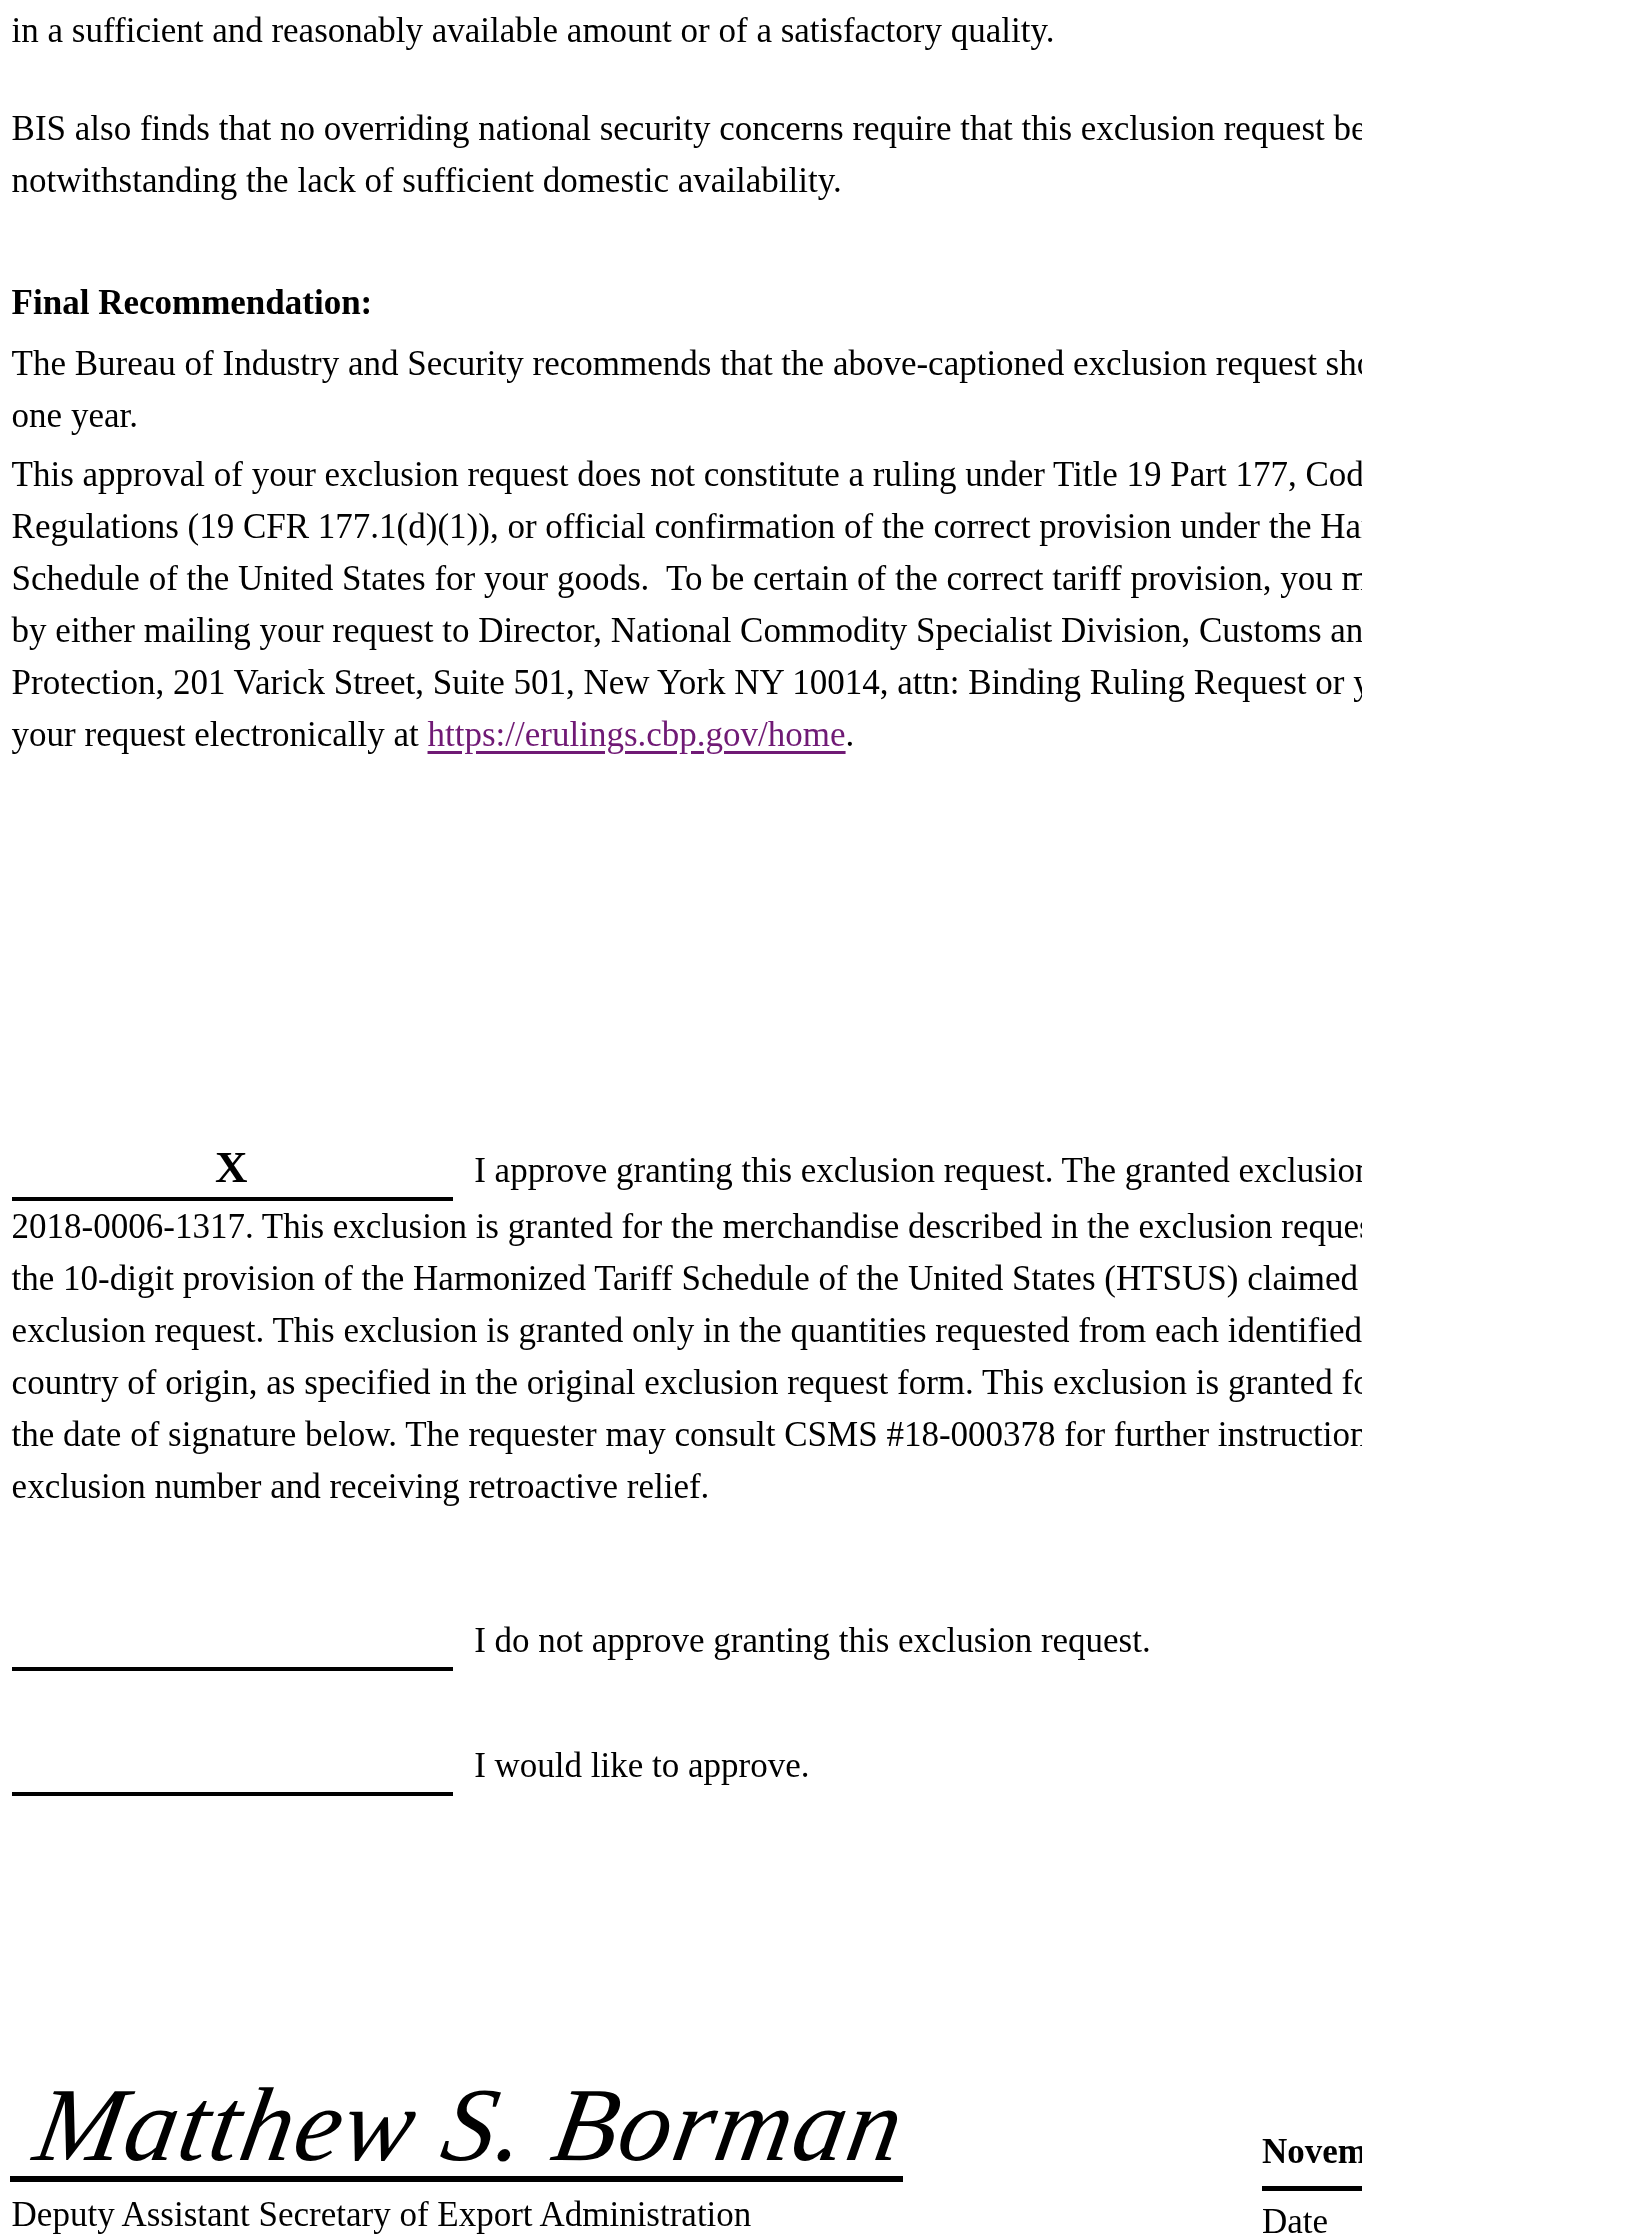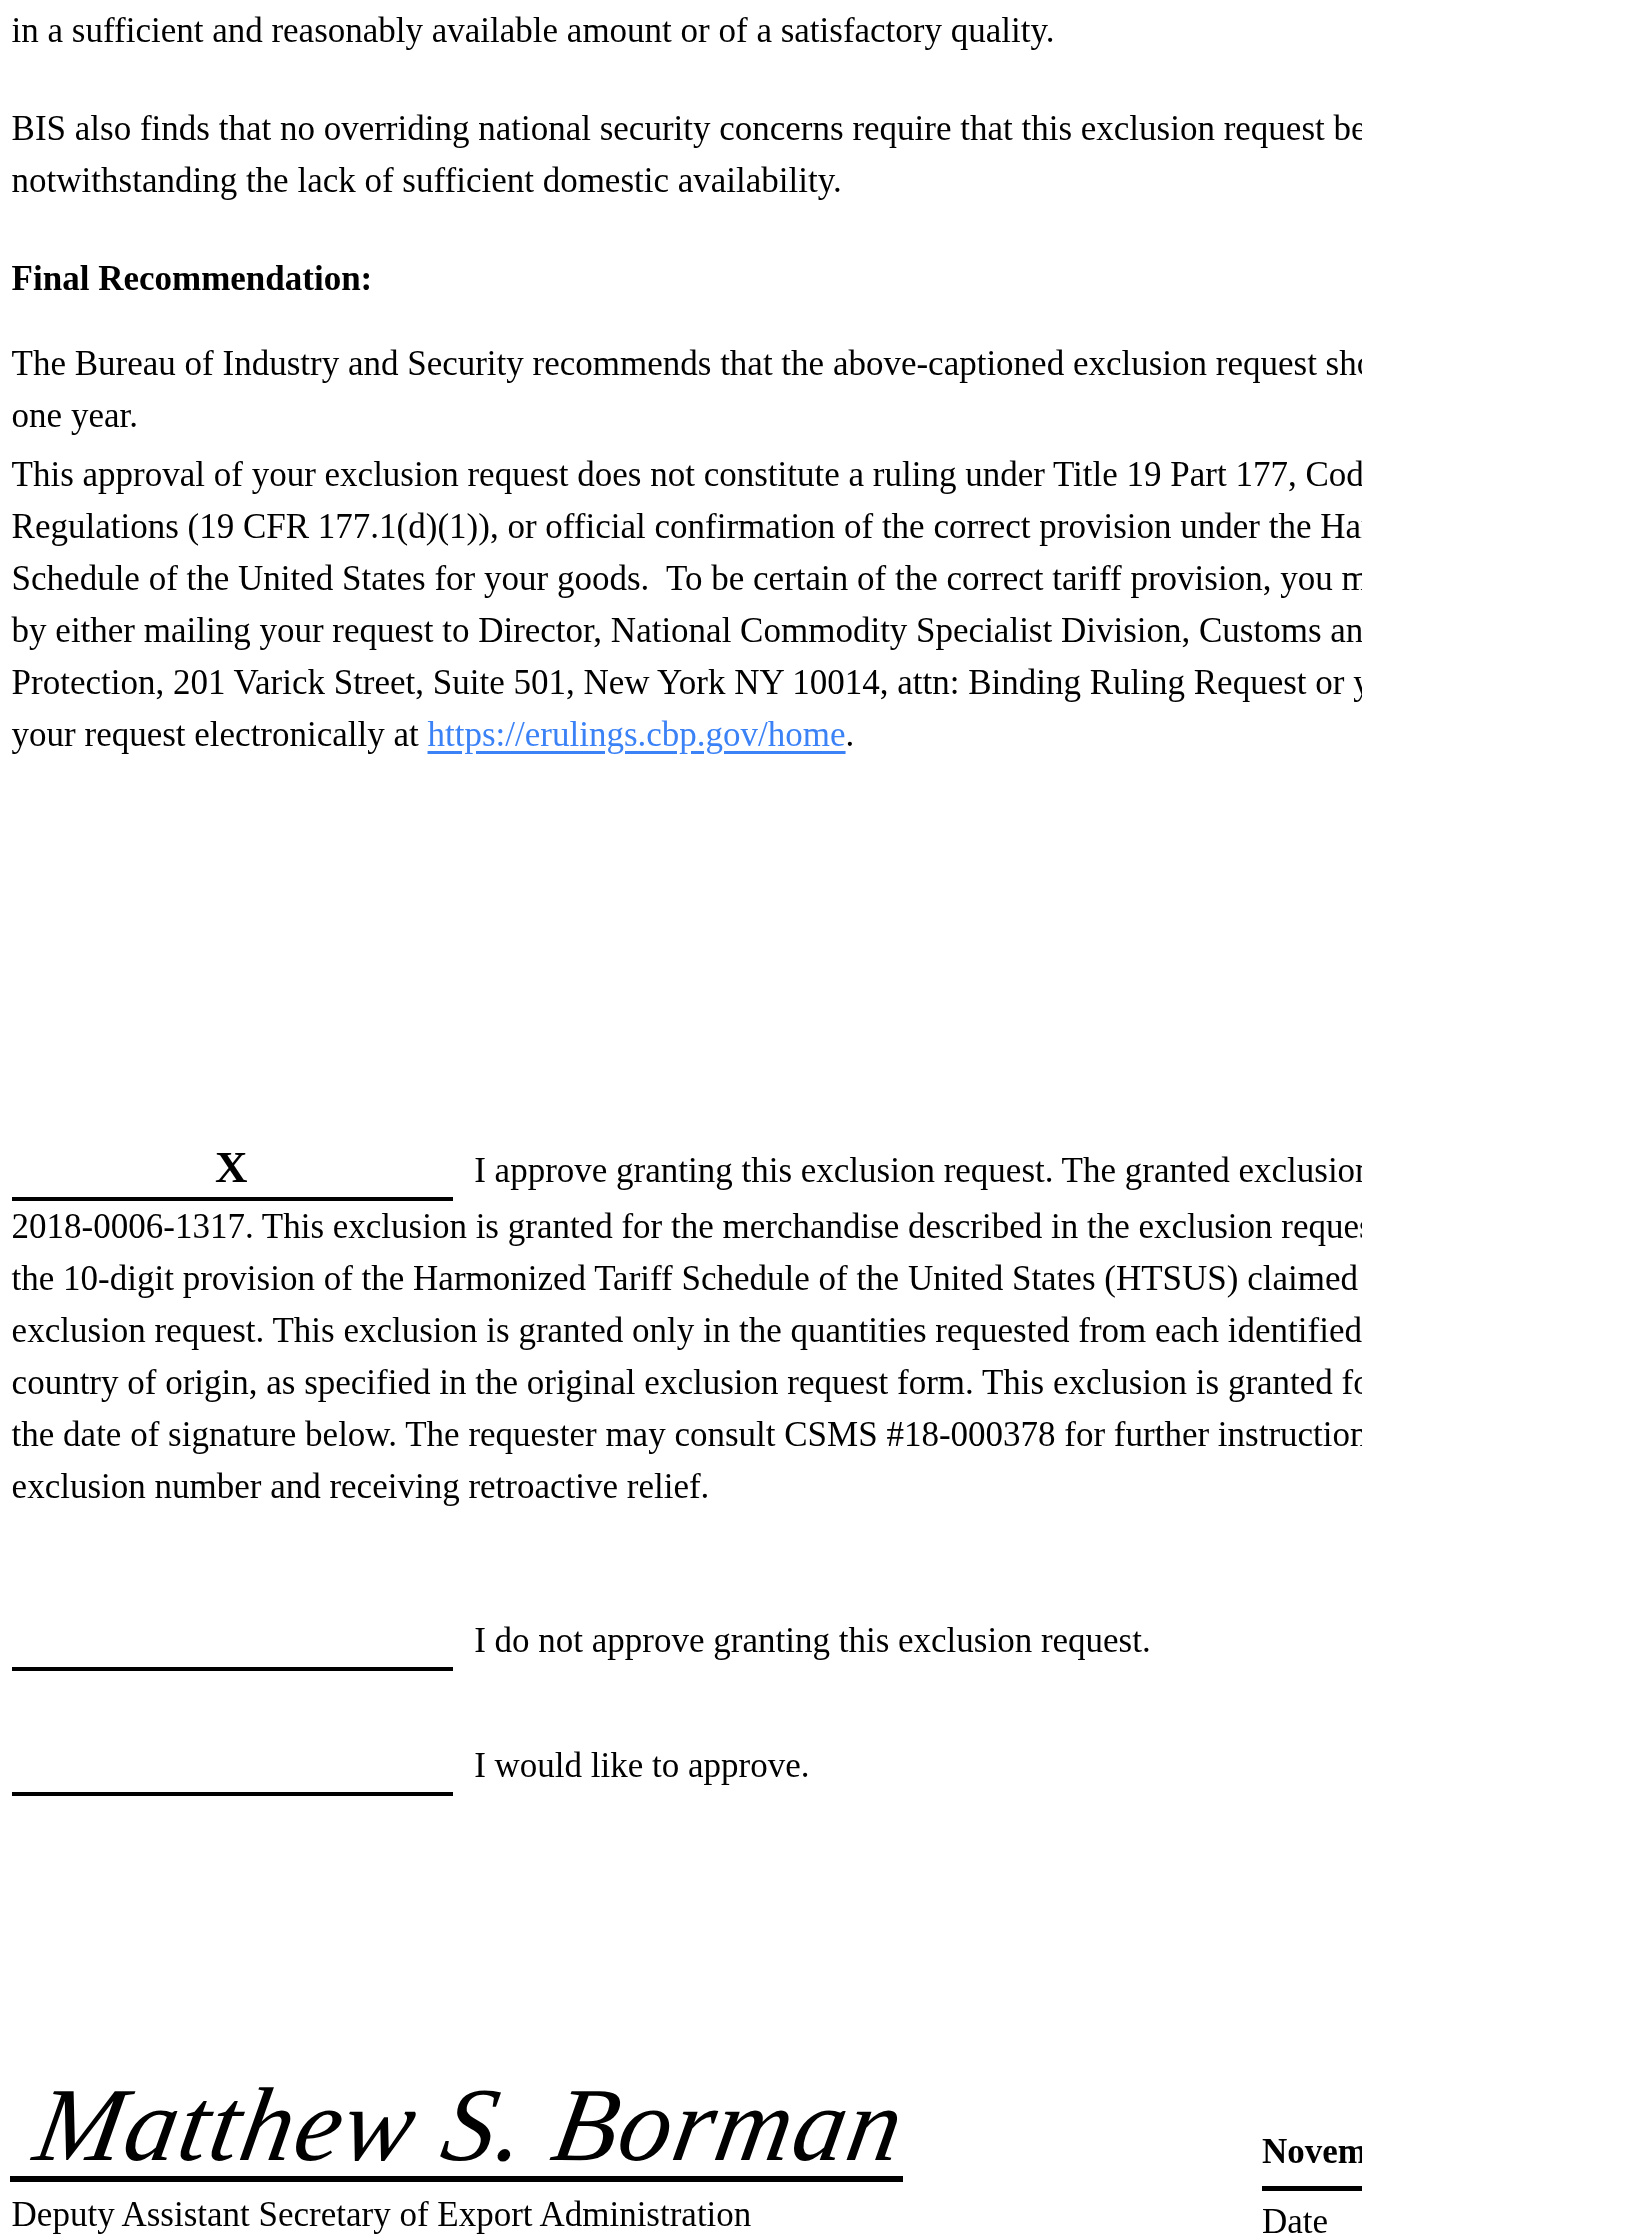--- a/index.html
+++ b/index.html
@@ -18,23 +18,23 @@
     line-height: 52px;
     overflow: hidden;
   }
   .abs { position: absolute; }
   .para {
     margin: 0;
     left: 11.6px;
     width: 1617px;
     white-space: pre-wrap;
   }
-  .bold { font-weight: bold; }
+  .bold { font-weight: bold; margin-top: 24px; }
   .doc-link {
-    color: #3b82f6;
+    color: #701a75;
     text-decoration: underline;
     text-decoration-thickness: 2.5px;
     text-underline-offset: 5px;
     cursor: pointer;
   }
   .blank {
     display: inline-block;
     width: 441px;
     border-bottom: 4.2px solid #000000;
     text-align: center;

